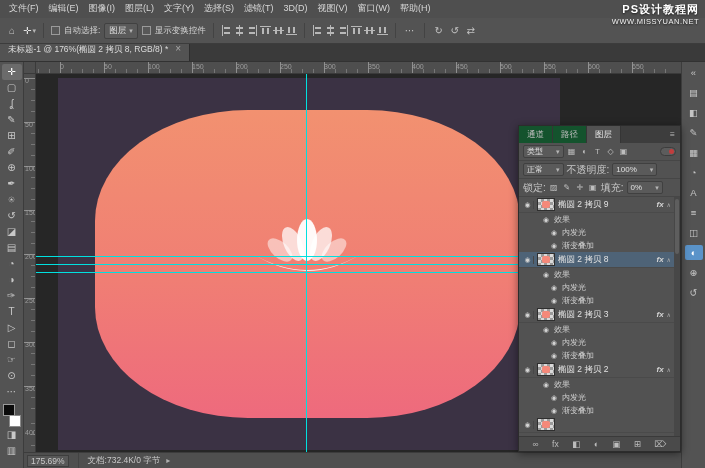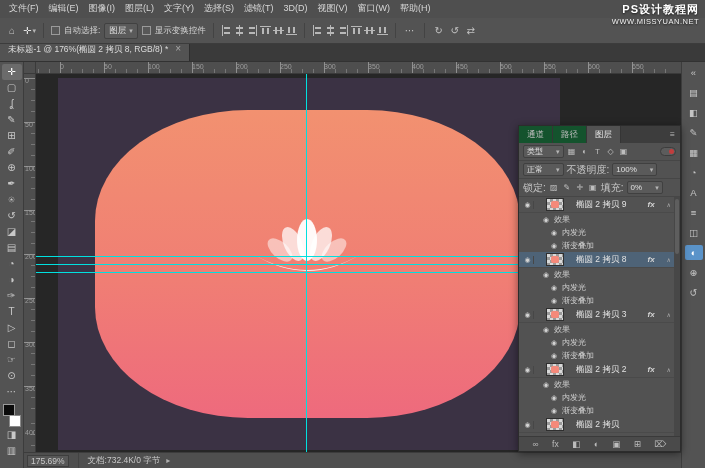--- a/index.html
+++ b/index.html
@@ -70,21 +70,21 @@
 #panel-menu{margin-left:auto;padding:0 5px;line-height:17px;color:#bbb}
 #filter-row,#blend-row,#lock-row{height:18px;display:flex;align-items:center;padding:0 4px;gap:3px;border-bottom:1px solid #464646}
 .pcombo{display:inline-flex;align-items:center;gap:13px;background:#5a5a5a;border:1px solid #404040;border-radius:2px;height:13px;padding:0 3px;font-size:8px;color:#e0e0e0;white-space:nowrap}
 .plabel{font-size:10px;color:#c8c8c8;white-space:nowrap}
 #filter-icons,#lock-icons{display:inline-flex;align-items:center;gap:3px}
 .ficon{font-size:8px;color:#bdbdbd;width:10px;text-align:center}
 .lkico{font-size:8px;color:#bdbdbd;width:10px;text-align:center}
 .ftoggle{margin-left:auto;width:16px;height:9px;border:1px solid #3d3d3d;border-radius:5px;background:#5c5c5c;position:relative}
 .ftoggle::after{content:"";position:absolute;right:1px;top:1px;width:5px;height:5px;border-radius:50%;background:#c23d3d}
 #layer-rows{position:absolute;left:0;right:6px;top:71px;bottom:15px;overflow:hidden}
-.lrow{height:16px;display:flex;align-items:center;gap:12px;padding:0 3px;border-bottom:1px solid #4a4a4a}
+.lrow{height:16px;display:flex;align-items:center;gap:3px;padding:0 3px;border-bottom:1px solid #4a4a4a}
 .lrow.sel{background:#4e6377}
 .eye{width:12px;text-align:center;font-size:7px;color:#d2d2d2;border-right:1px solid #474747;flex:0 0 auto}
 .thumb{width:18px;height:13px;border:1px solid #2f2f2f;position:relative;flex:0 0 auto;background-image:conic-gradient(#9a9a9a 25%,#d9d9d9 0 50%,#9a9a9a 0 75%,#d9d9d9 0);background-size:6px 6px}
 .thumb i{position:absolute;left:4px;right:4px;top:2px;bottom:2px;background:#f5897a;border-radius:2px}
 .lname{flex:1;color:#e2e2e2;white-space:nowrap;overflow:hidden;font-size:8.5px}
 .fx{font-style:italic;font-weight:bold;color:#d5d5d5;font-size:8px;flex:0 0 auto}
 .chev{font-size:6px;color:#aaa;flex:0 0 auto}
 .erow{height:13px;display:flex;align-items:center;gap:3px;padding-left:30px;color:#cfcfcf;font-size:8px}
 .erow.hdr{padding-left:22px}
 .erow .eye{border:none;width:10px}
@@ -388,21 +388,20 @@
         </div>
         <div class="erow">
           <span class="eye">◉</span>
           <span class="ename">渐变叠加</span>
         </div>
         <div class="lrow">
           <span class="eye">◉</span>
           <span class="thumb">
             <i></i>
           </span>
-          <span class="lname">椭圆 2 拷贝</span>
         </div>
       </div>
     <div id="panel-scroll">
         <div id="panel-scroll-thumb"></div>
       </div>
     <div id="panel-bottom">
         <span class="pbico">∞</span>
         <span class="pbico">fx</span>
         <span class="pbico">◧</span>
         <span class="pbico">◐</span>

